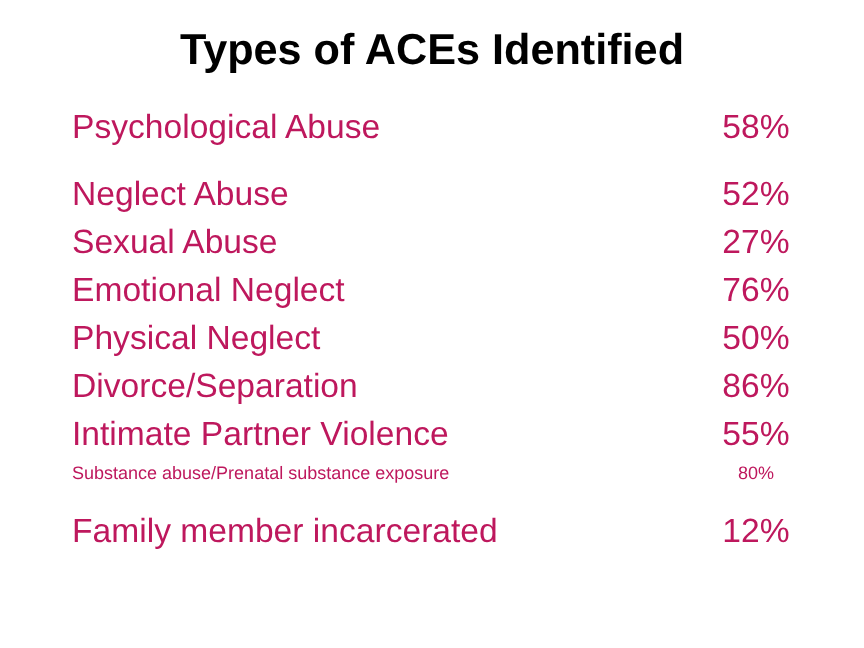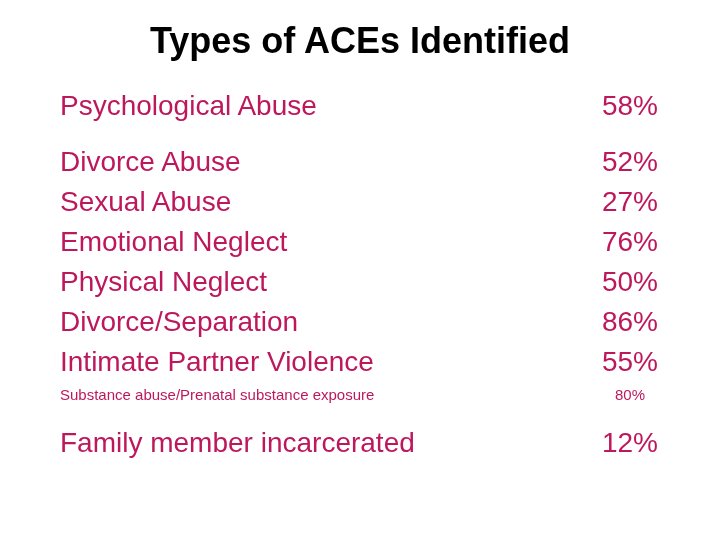--- a/index.html
+++ b/index.html
@@ -69,21 +69,21 @@
 
 <h1 class="title">Types of ACEs Identified</h1>
 
 <div class="ace-table" id="ace-table-container">
 <div class="ace-row large-text">
       <span class="label">Psychological Abuse</span>
       <span class="value">58%</span>
     </div>
     <div class="separator"></div>
     <div class="ace-row large-text">
-      <span class="label">Divorce Abuse</span>
+      <span class="label">Neglect Abuse</span>
       <span class="value">52%</span>
     </div>
     <div class="ace-row large-text">
       <span class="label">Sexual Abuse</span>
       <span class="value">27%</span>
     </div>
     <div class="ace-row large-text">
       <span class="label">Emotional Neglect</span>
       <span class="value">76%</span>
     </div>

